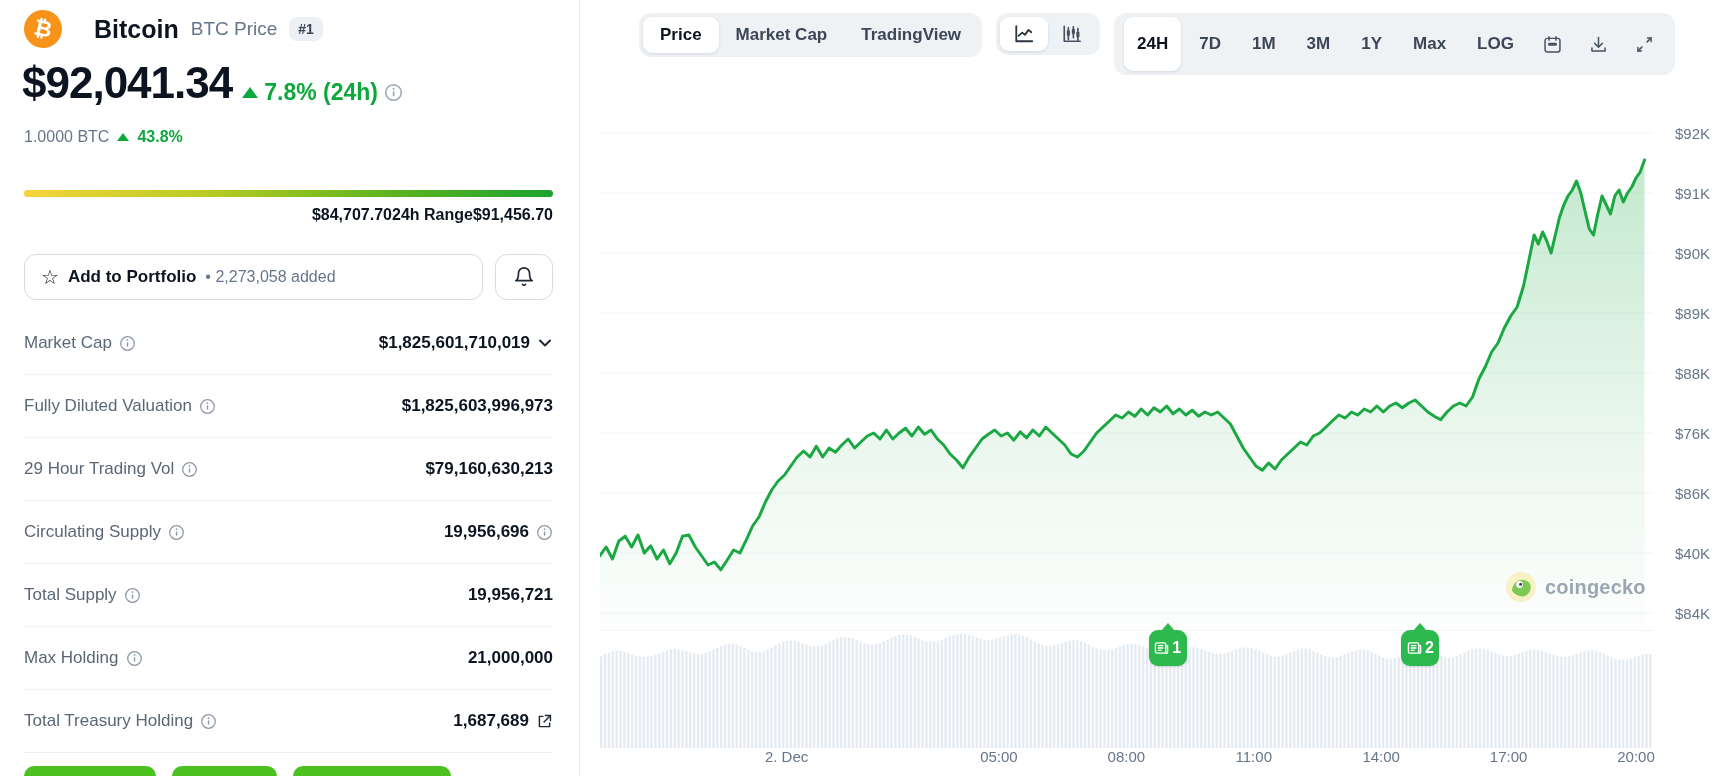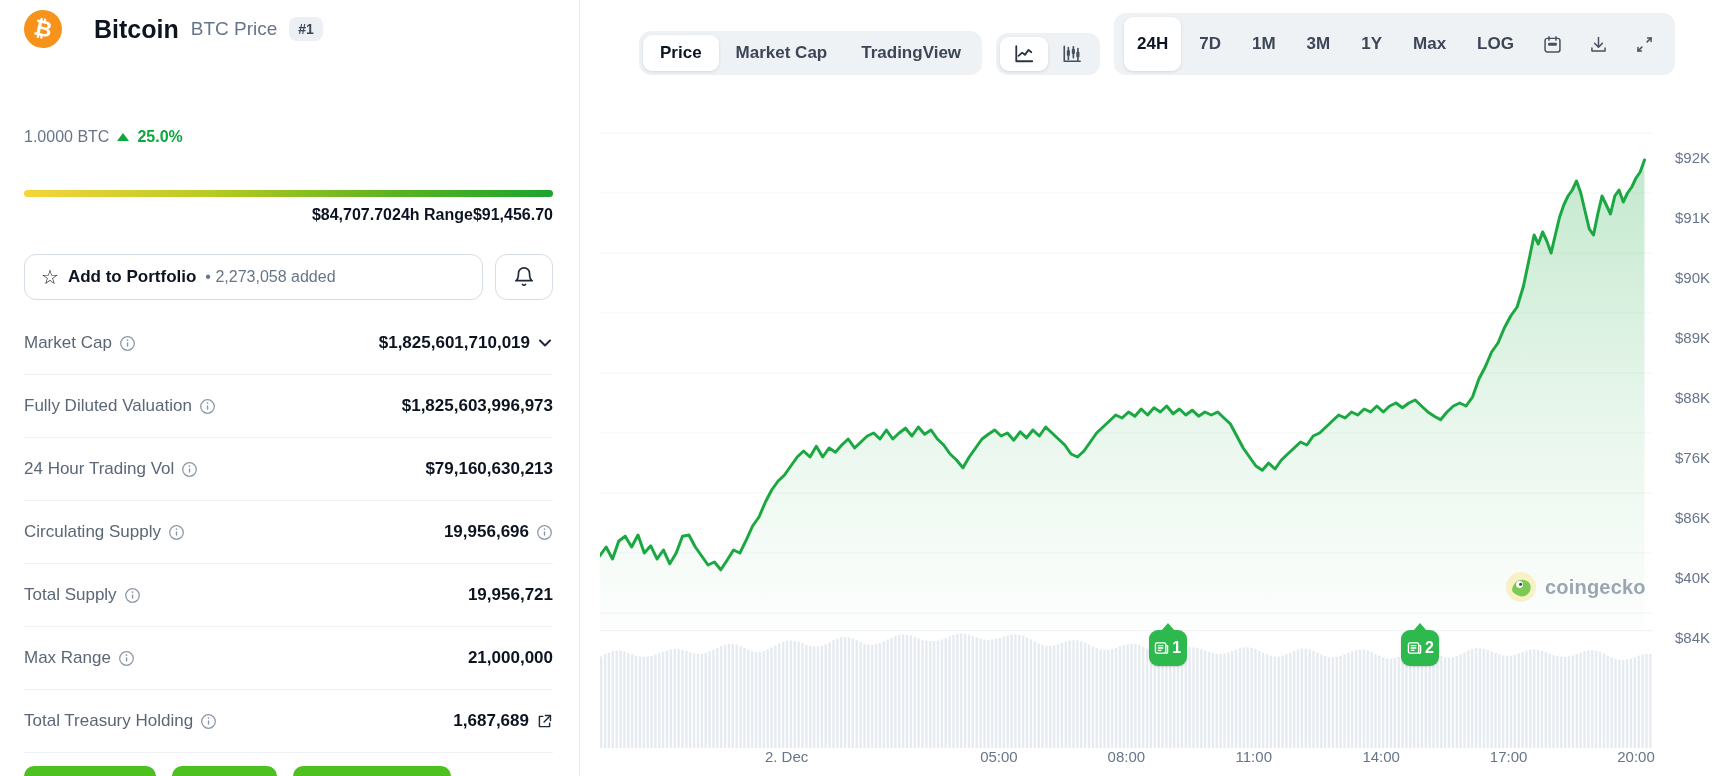--- a/index.html
+++ b/index.html
@@ -39,32 +39,32 @@
     display:flex; align-items:center; justify-content:center; cursor:pointer; }
   .stats { position:absolute; left:24px; top:312px; width:529px; }
   .stat-row { height:63px; display:flex; align-items:center; justify-content:space-between; border-bottom:1px solid #eef1f5; }
   .stat-label { display:flex; align-items:center; gap:7px; font-size:17px; color:#5b6776; }
   .stat-value { display:flex; align-items:center; gap:7px; font-size:17px; font-weight:bold; color:#0d1421; }
   .icon-svg { display:inline-flex; align-items:center; justify-content:center; }
   .cta-row { position:absolute; left:24px; top:766px; display:flex; gap:16px; }
   .cta-btn { height:30px; border-radius:10px; background:#4cc11f; border:none; cursor:pointer; }
   
   .right-panel { position:absolute; left:581px; top:0; width:1150px; height:776px; }
-  .controls { position:absolute; left:58px; top:13px; display:flex; gap:14px; align-items:flex-end; }
+  .controls { position:absolute; left:58px; top:13px; display:flex; gap:14px; align-items:flex-start; }
   .seg-group { background:#eff2f5; border-radius:12px; padding:4px; display:flex; align-items:center; }
   .seg-item { padding:8px 17px; border-radius:9px; font-size:17px; font-weight:bold; color:#3c4656; cursor:pointer; white-space:nowrap; background:transparent; border:none; font-family:inherit; }
   .seg-item.active { background:#fff; color:#0d1421; box-shadow:0 1px 3px rgba(20,30,50,.12); }
   .seg-icon { padding:7px 13px; border-radius:9px; cursor:pointer; display:flex; align-items:center; background:transparent; border:none; }
   .seg-icon.active { background:#fff; box-shadow:0 1px 3px rgba(20,30,50,.12); }
   .range-group { gap:5px; padding:4px 10px; }
   .range-group .seg-item { padding:17px 13px; }
   .tool-btn { background:transparent; border:none; padding:6px 10px; cursor:pointer; display:flex; align-items:center; }
   
   .chart-root { position:absolute; left:19px; top:100px; width:1053px; height:530px; cursor:crosshair; }
-  .y-labels { position:absolute; left:1094px; top:0; width:56px; height:700px;margin-top:24px; }
+  .y-labels { position:absolute; left:1094px; top:0; width:56px; height:700px; }
   .y-tick { position:absolute; left:0; font-size:15px; color:#67758a; transform:translateY(-50%); }
   .x-labels { position:absolute; left:19px; top:748px; width:1053px; height:22px; }
   .x-tick { position:absolute; top:0; transform:translateX(-50%); font-size:15px; color:#67758a; white-space:nowrap; }
   .volume-root { position:absolute; left:19px; top:630px; width:1053px; height:118px; border-top:1px solid #f0f2f6; }
   .news-badge { position:absolute; top:630px; width:38px; height:36px; background:#2eb94e; border-radius:9px;
     display:flex; align-items:center; justify-content:center; gap:3px; color:#fff; font-weight:bold; font-size:16px; cursor:pointer;
     box-shadow:0 1px 2px rgba(0,0,0,.15); }
   .news-badge .tip { position:absolute; top:-7px; left:50%; transform:translateX(-50%);
     width:0; height:0; border-left:7px solid transparent; border-right:7px solid transparent; border-bottom:8px solid #2eb94e; }
   .watermark { position:absolute; left:925px; top:572px; display:flex; align-items:center; gap:9px; }
@@ -77,25 +77,39 @@
 
   <aside class="left-panel">
 
     <div class="coin-header">
       <span class="coin-logo">₿</span>
       <span class="coin-name">Bitcoin</span>
       <span class="coin-sub">BTC Price</span>
       <span class="rank-badge">#1</span>
     </div>
 
+    <div class="price-row">
+      <span class="big-price">$92,041.34</span>
+      <span class="chg-wrap">
+        <span class="tri-up"></span>
+        <span class="big-change">7.8% (24h)</span>
+        <span class="icon-svg">
+          <svg width="19" height="19" viewBox="0 0 20 20" fill="none">
+              <circle cx="10" cy="10" r="8.2" stroke="#9aa6b2" stroke-width="1.6"></circle>
+              <rect x="9.2" y="8.7" width="1.8" height="5.2" rx=".9" fill="#9aa6b2"></rect>
+              <circle cx="10.1" cy="6.1" r="1.1" fill="#9aa6b2"></circle>
+            </svg>
+        </span>
+      </span>
+    </div>
 
     <div class="btc-row">
       <span class="btc-ratio">1.0000 BTC</span>
       <span class="tri-up small"></span>
-      <span class="btc-change">25.0%</span>
+      <span class="btc-change">43.8%</span>
     </div>
 
     <div class="range-bar"></div>
     <div class="range-labels">
       <span>$84,707.70</span>
       <span class="range-mid">24h Range</span>
       <span>$91,456.70</span>
     </div>
 
     <div class="portfolio-row">
@@ -145,21 +159,21 @@
                 <circle cx="10" cy="6" r="1.05" fill="#8e99a8"></circle>
               </svg>
             </span>
           </span>
           <span class="stat-value">
             <span>$1,825,603,996,973</span>
           </span>
         </div>
         <div class="stat-row">
           <span class="stat-label">
-            <span>24 Hour Trading Vol</span>
+            <span>29 Hour Trading Vol</span>
             <span class="icon-svg">
               <svg width="17" height="17" viewBox="0 0 20 20" fill="none">
                 <circle cx="10" cy="10" r="8" stroke="#8e99a8" stroke-width="1.5"></circle>
                 <rect x="9.2" y="8.6" width="1.7" height="5.2" rx=".85" fill="#8e99a8"></rect>
                 <circle cx="10" cy="6" r="1.05" fill="#8e99a8"></circle>
               </svg>
             </span>
           </span>
           <span class="stat-value">
             <span>$79,160,630,213</span>
@@ -197,21 +211,21 @@
                 <circle cx="10" cy="6" r="1.05" fill="#8e99a8"></circle>
               </svg>
             </span>
           </span>
           <span class="stat-value">
             <span>19,956,721</span>
           </span>
         </div>
         <div class="stat-row">
           <span class="stat-label">
-            <span>Max Range</span>
+            <span>Max Holding</span>
             <span class="icon-svg">
               <svg width="17" height="17" viewBox="0 0 20 20" fill="none">
                 <circle cx="10" cy="10" r="8" stroke="#8e99a8" stroke-width="1.5"></circle>
                 <rect x="9.2" y="8.6" width="1.7" height="5.2" rx=".85" fill="#8e99a8"></rect>
                 <circle cx="10" cy="6" r="1.05" fill="#8e99a8"></circle>
               </svg>
             </span>
           </span>
           <span class="stat-value">
             <span>21,000,000</span>

